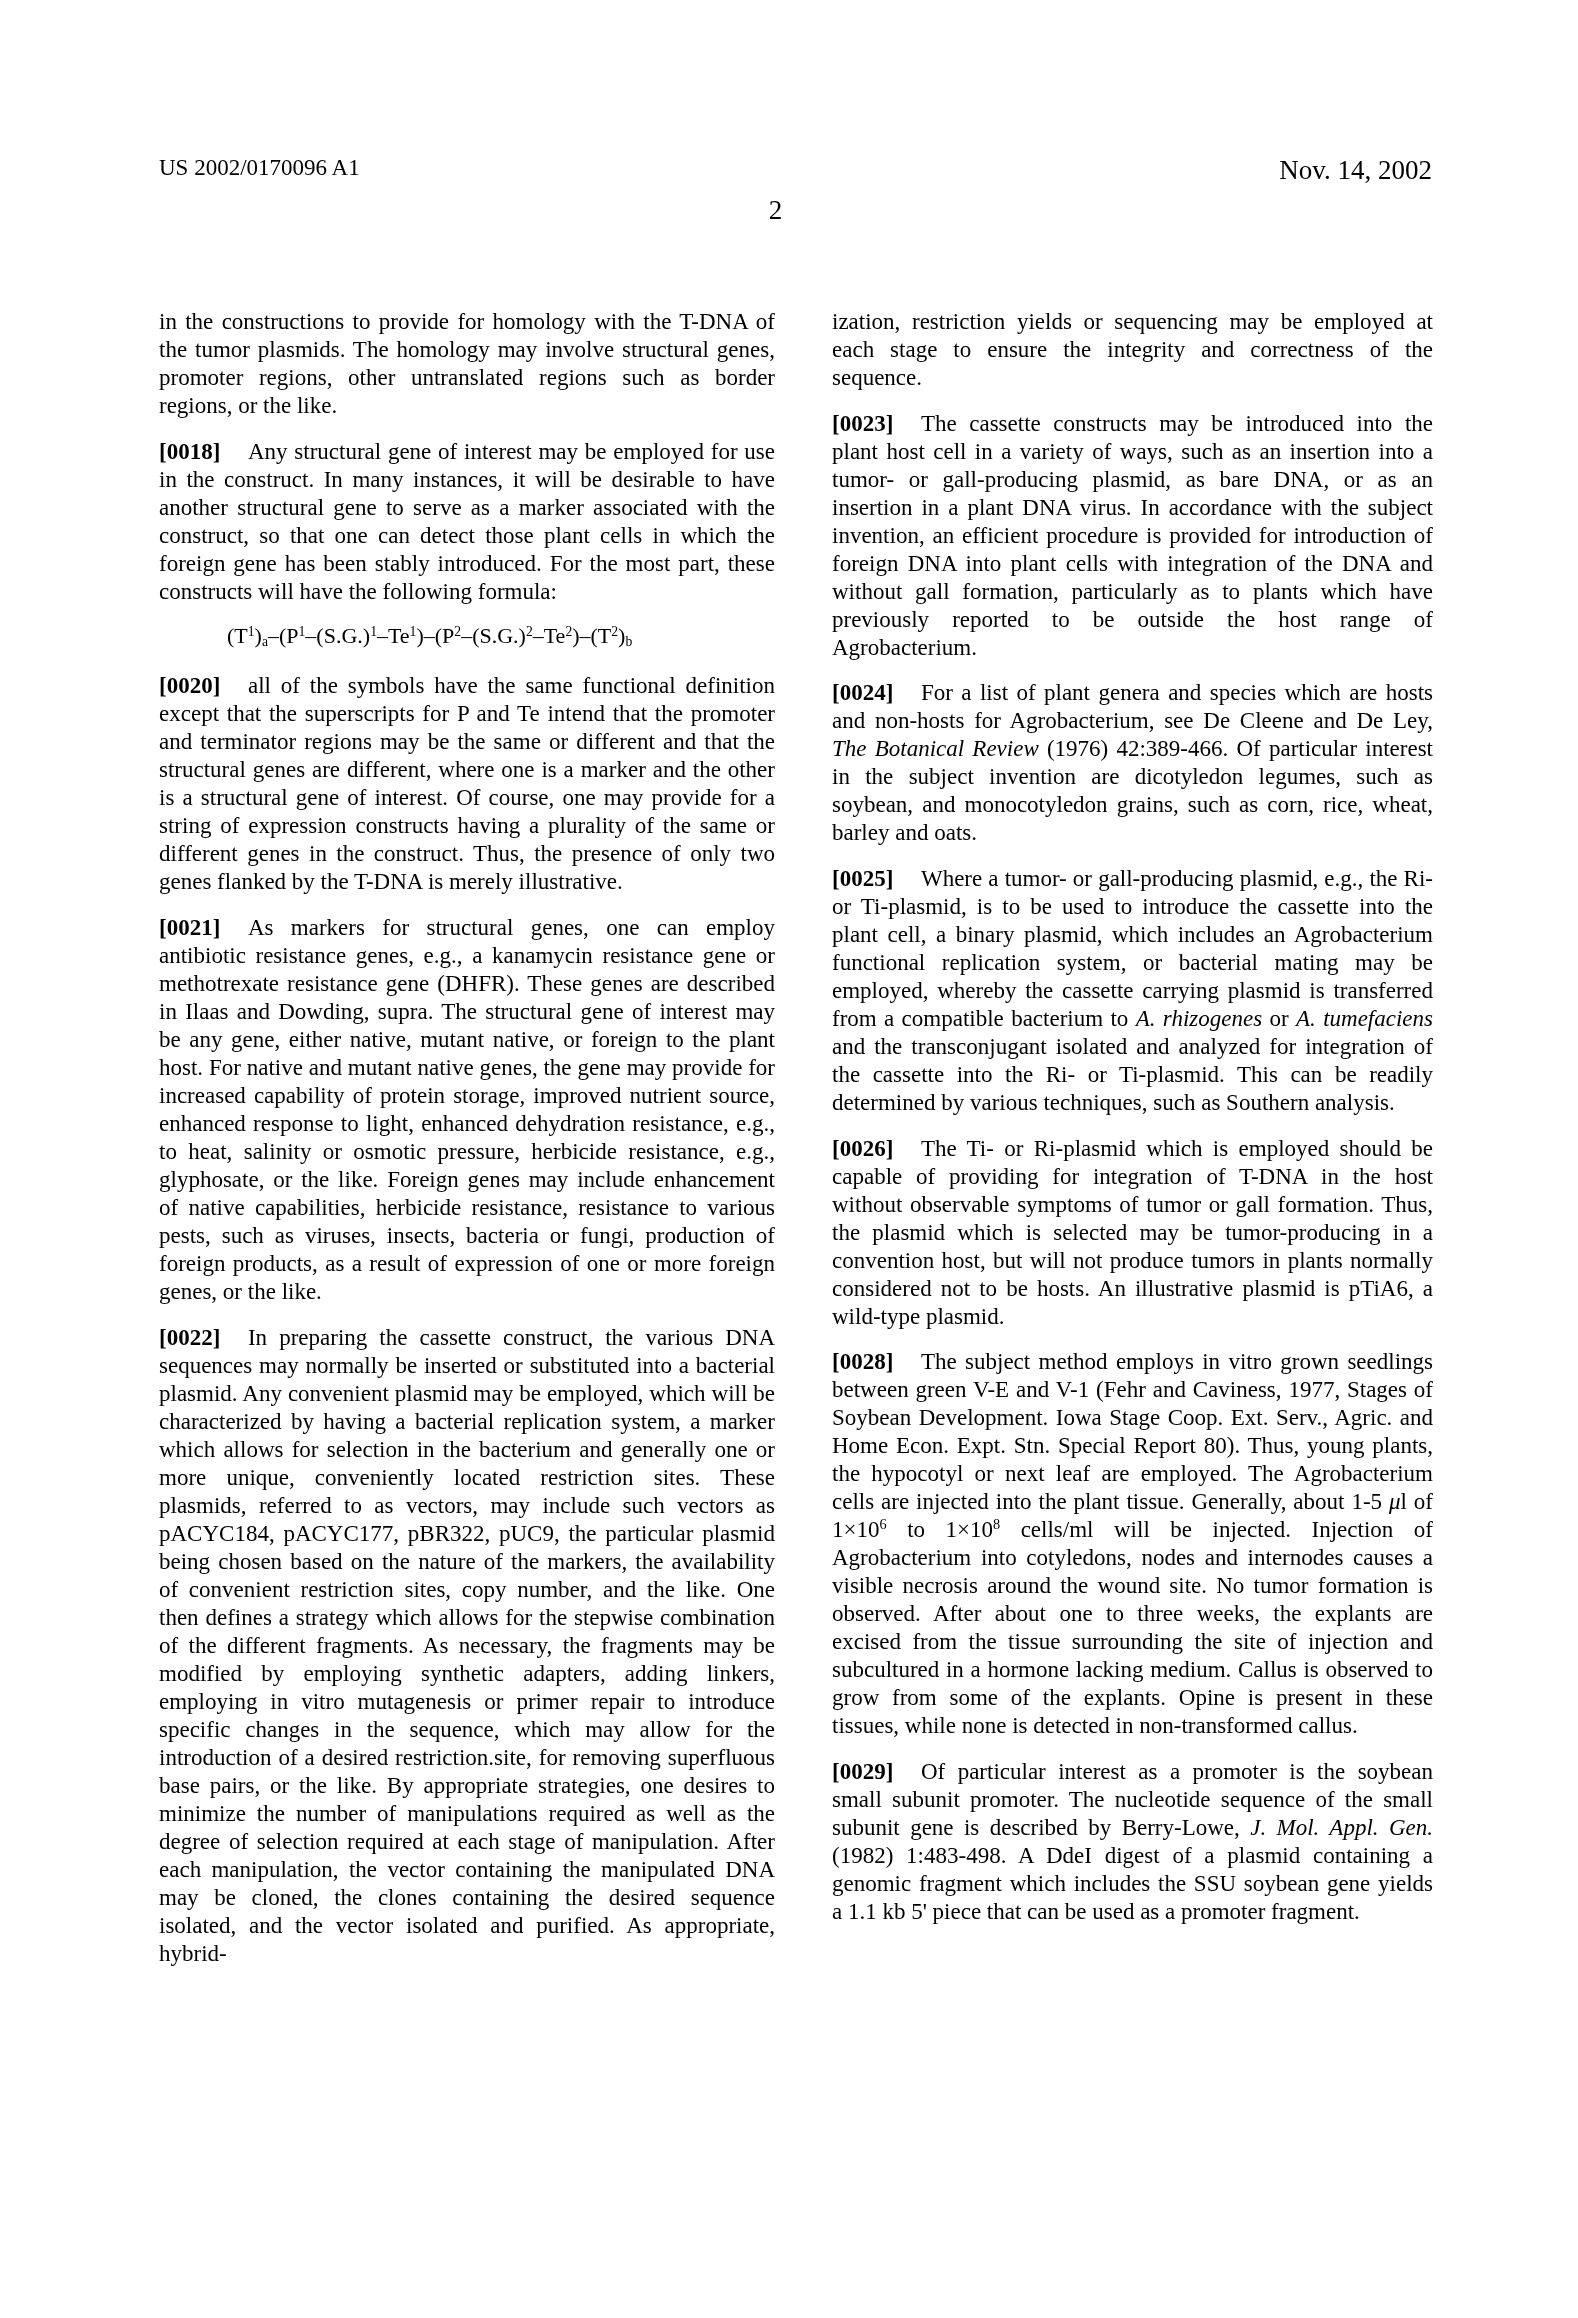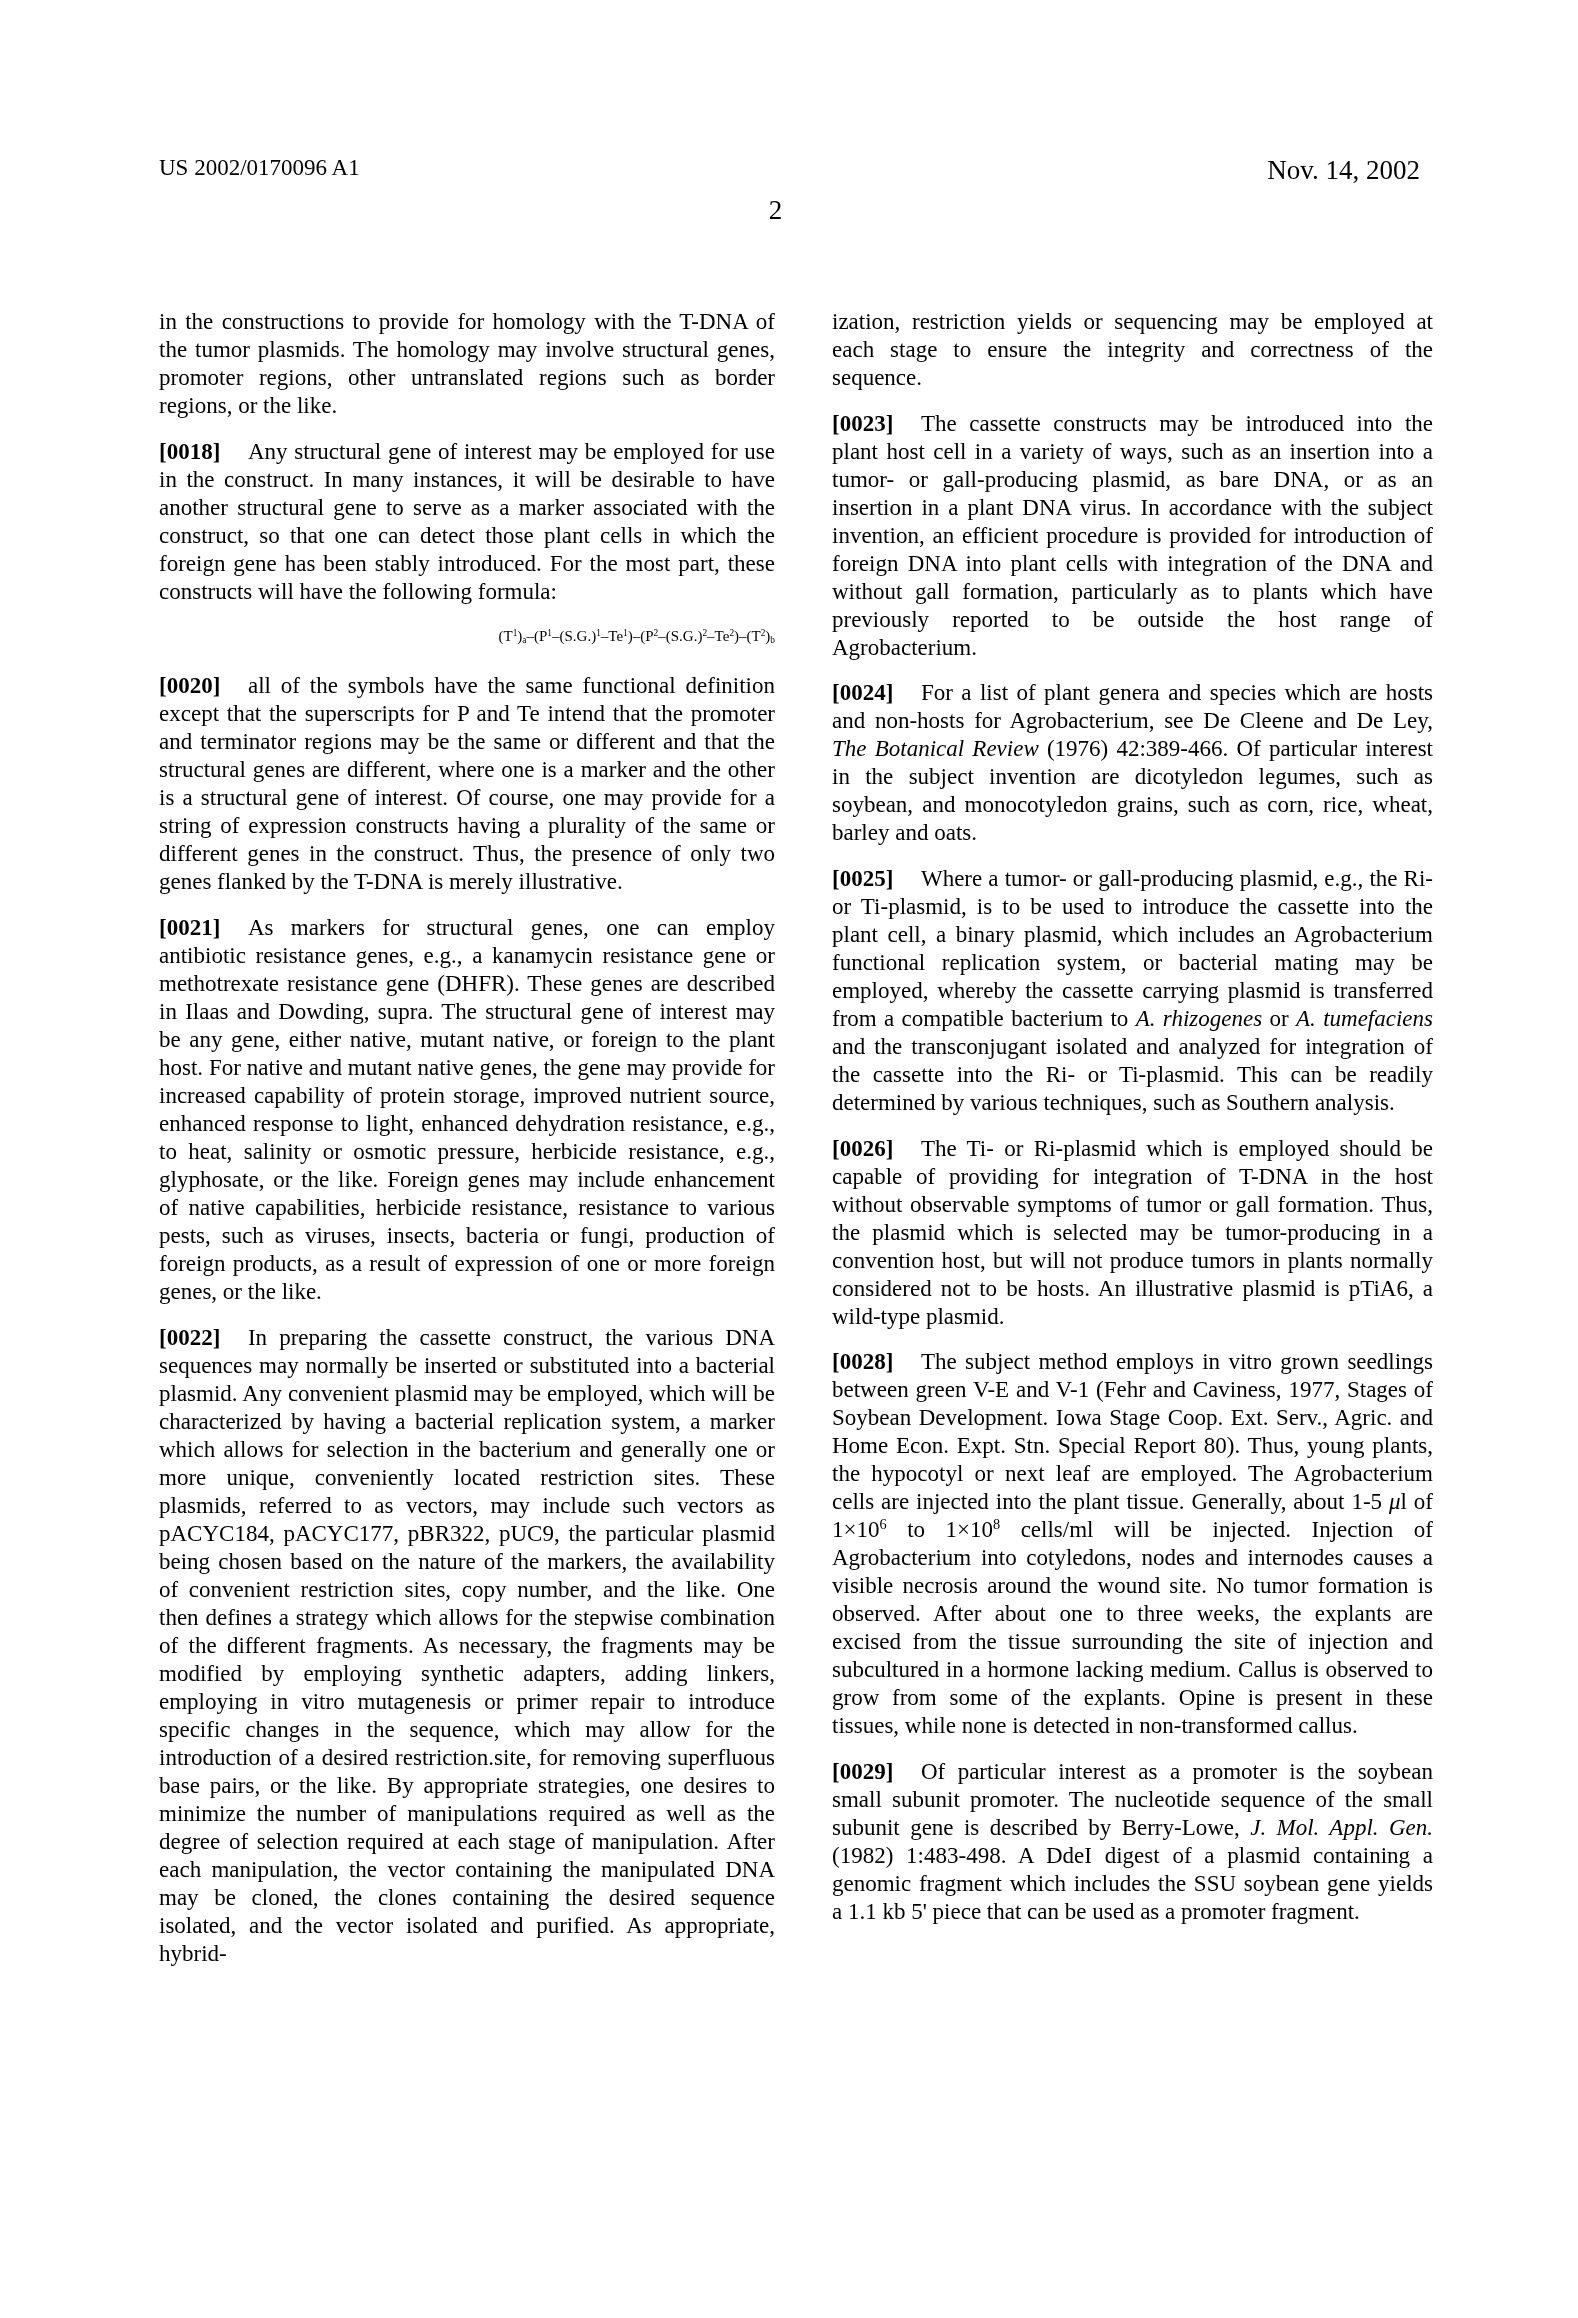--- a/index.html
+++ b/index.html
@@ -13,21 +13,21 @@
     overflow:hidden;
   }
   .hdr-left{
     position:absolute;
     left:159px; top:155px;
     font-size:23px;
     white-space:nowrap;
   }
   .hdr-right{
     position:absolute;
-    right:158px; top:155px;
+    right:146px; top:155px;
     font-size:27px;
     white-space:nowrap;
   }
   .pagenum{
     position:absolute;
     left:0; top:195px;
     width:1551px;
     text-align:center;
     font-size:27px;
   }
@@ -38,23 +38,23 @@
     line-height:28px;
     text-align:justify;
   }
   .col-left{ left:159px;  width:616px; }
   .col-right{ left:832px; width:601px; }
   .para{ margin:0 0 17.7px 0; }
   .ptag{ font-weight:bold; padding-right:1.2em; }
   .it{ font-style:italic; }
   .formula{
     margin:9.5px 0 23px 68px;
-    font-size:15px;
+    font-size:22px;
     line-height:26px;
-    text-align:right;
+    text-align:left;
     white-space:nowrap;
   }
   sup,sub{ font-size:0.62em; line-height:0; }
   sup{ vertical-align:0.55em; }
   sub{ vertical-align:-0.25em; }
 </style>
 </head>
 <body>
 
 <div class="page">

